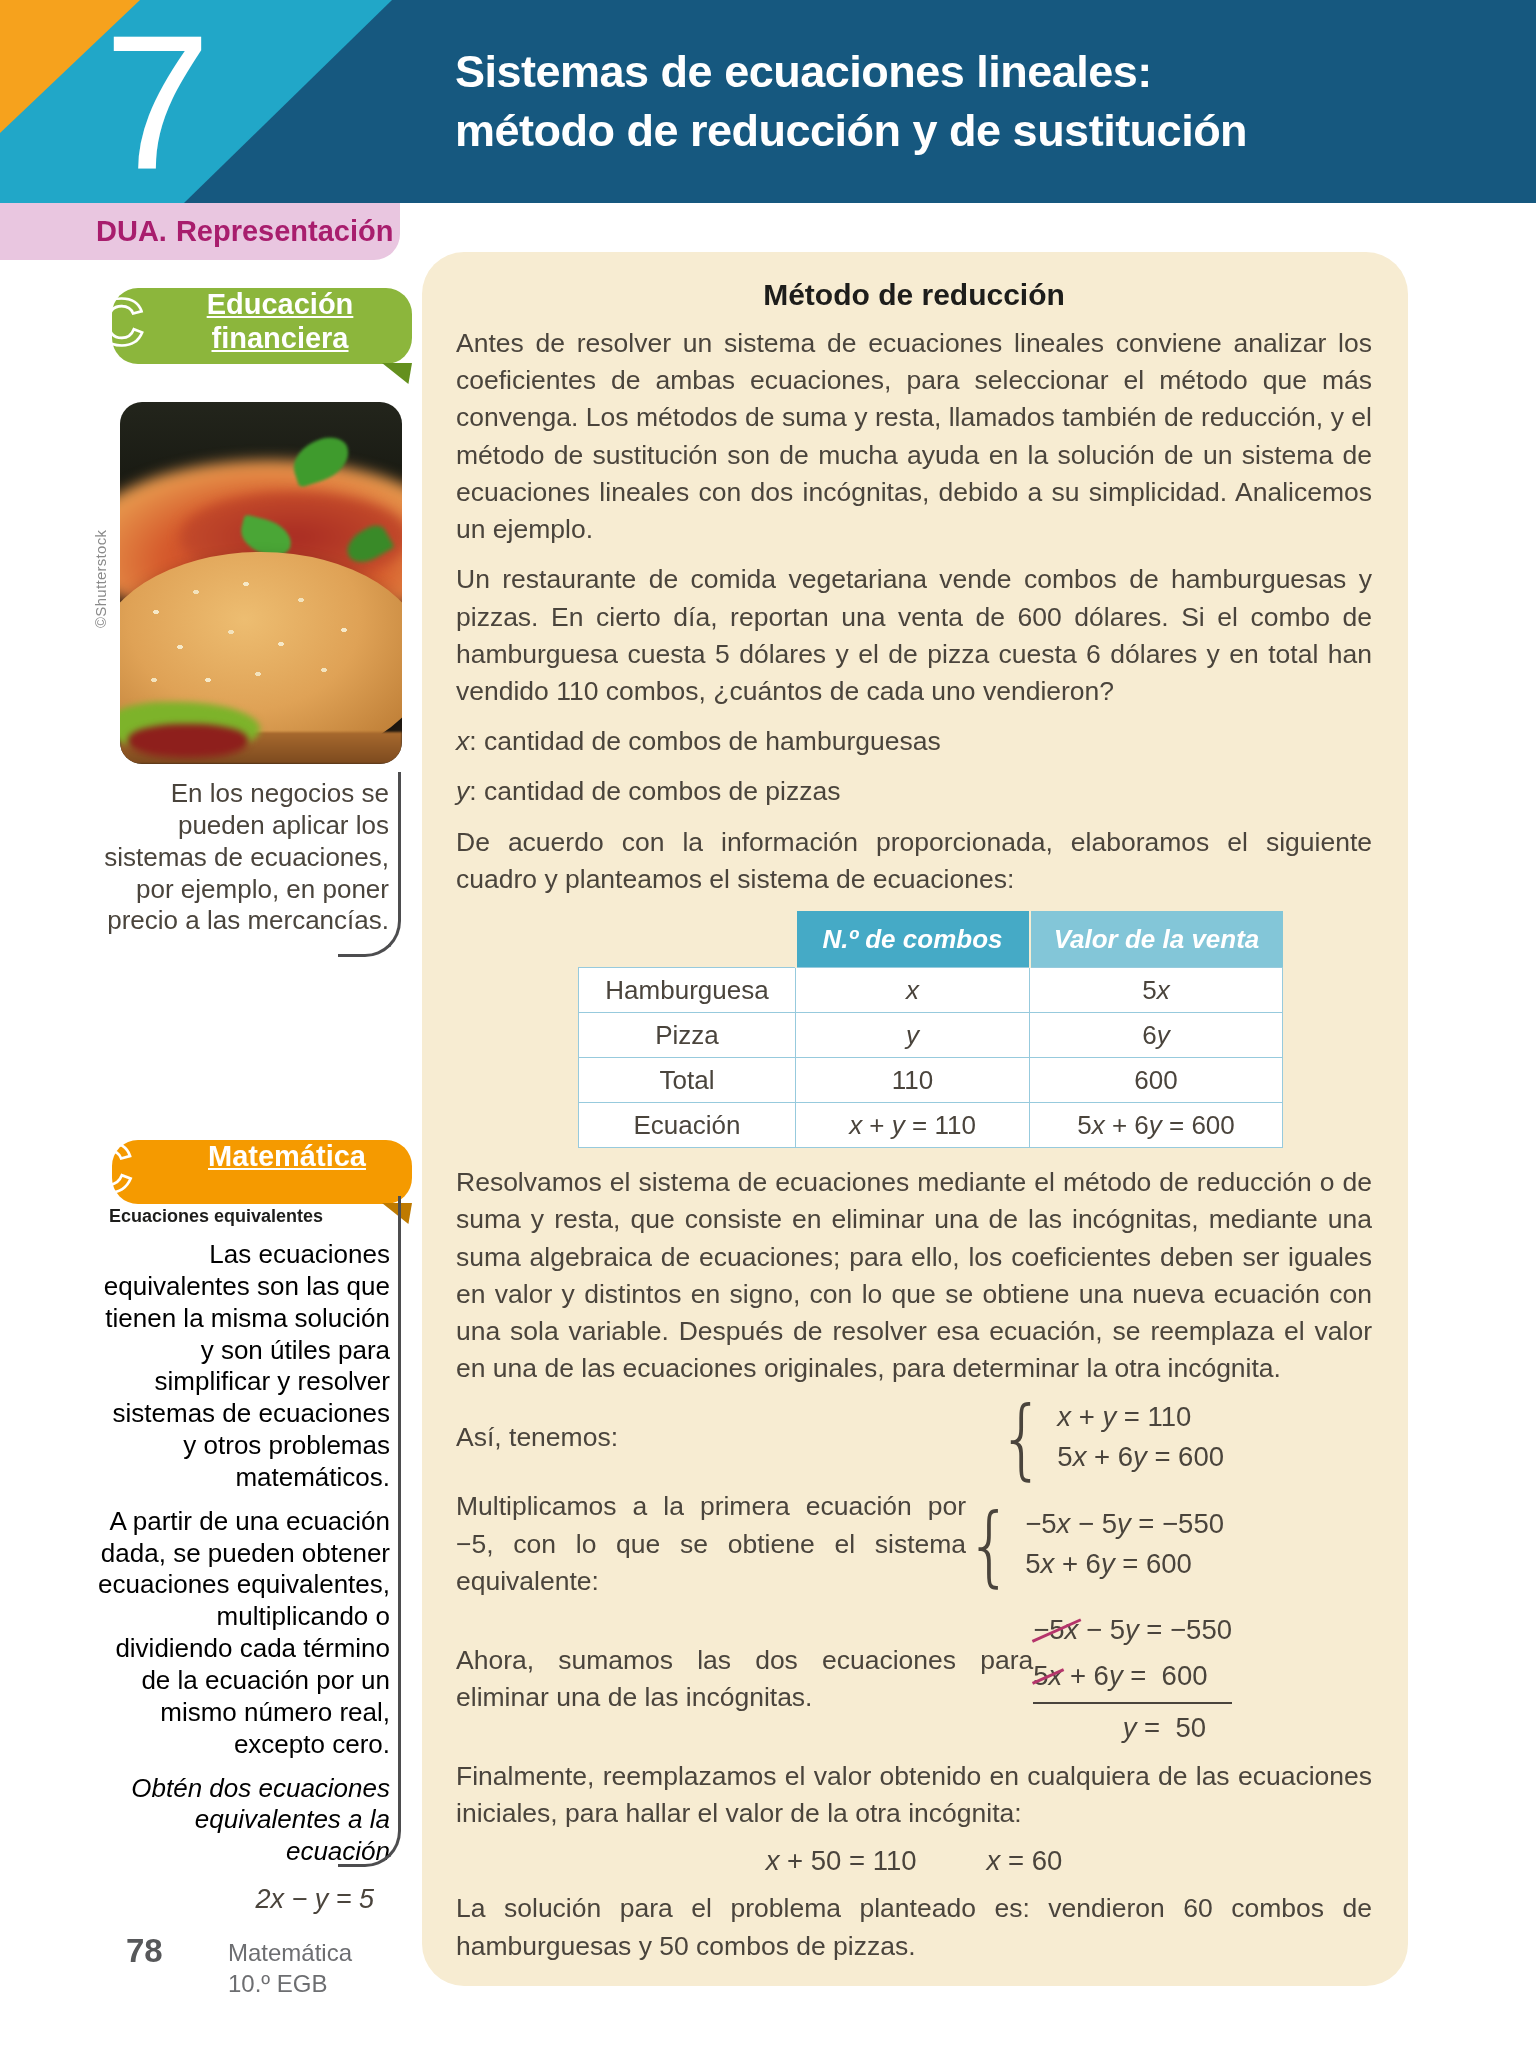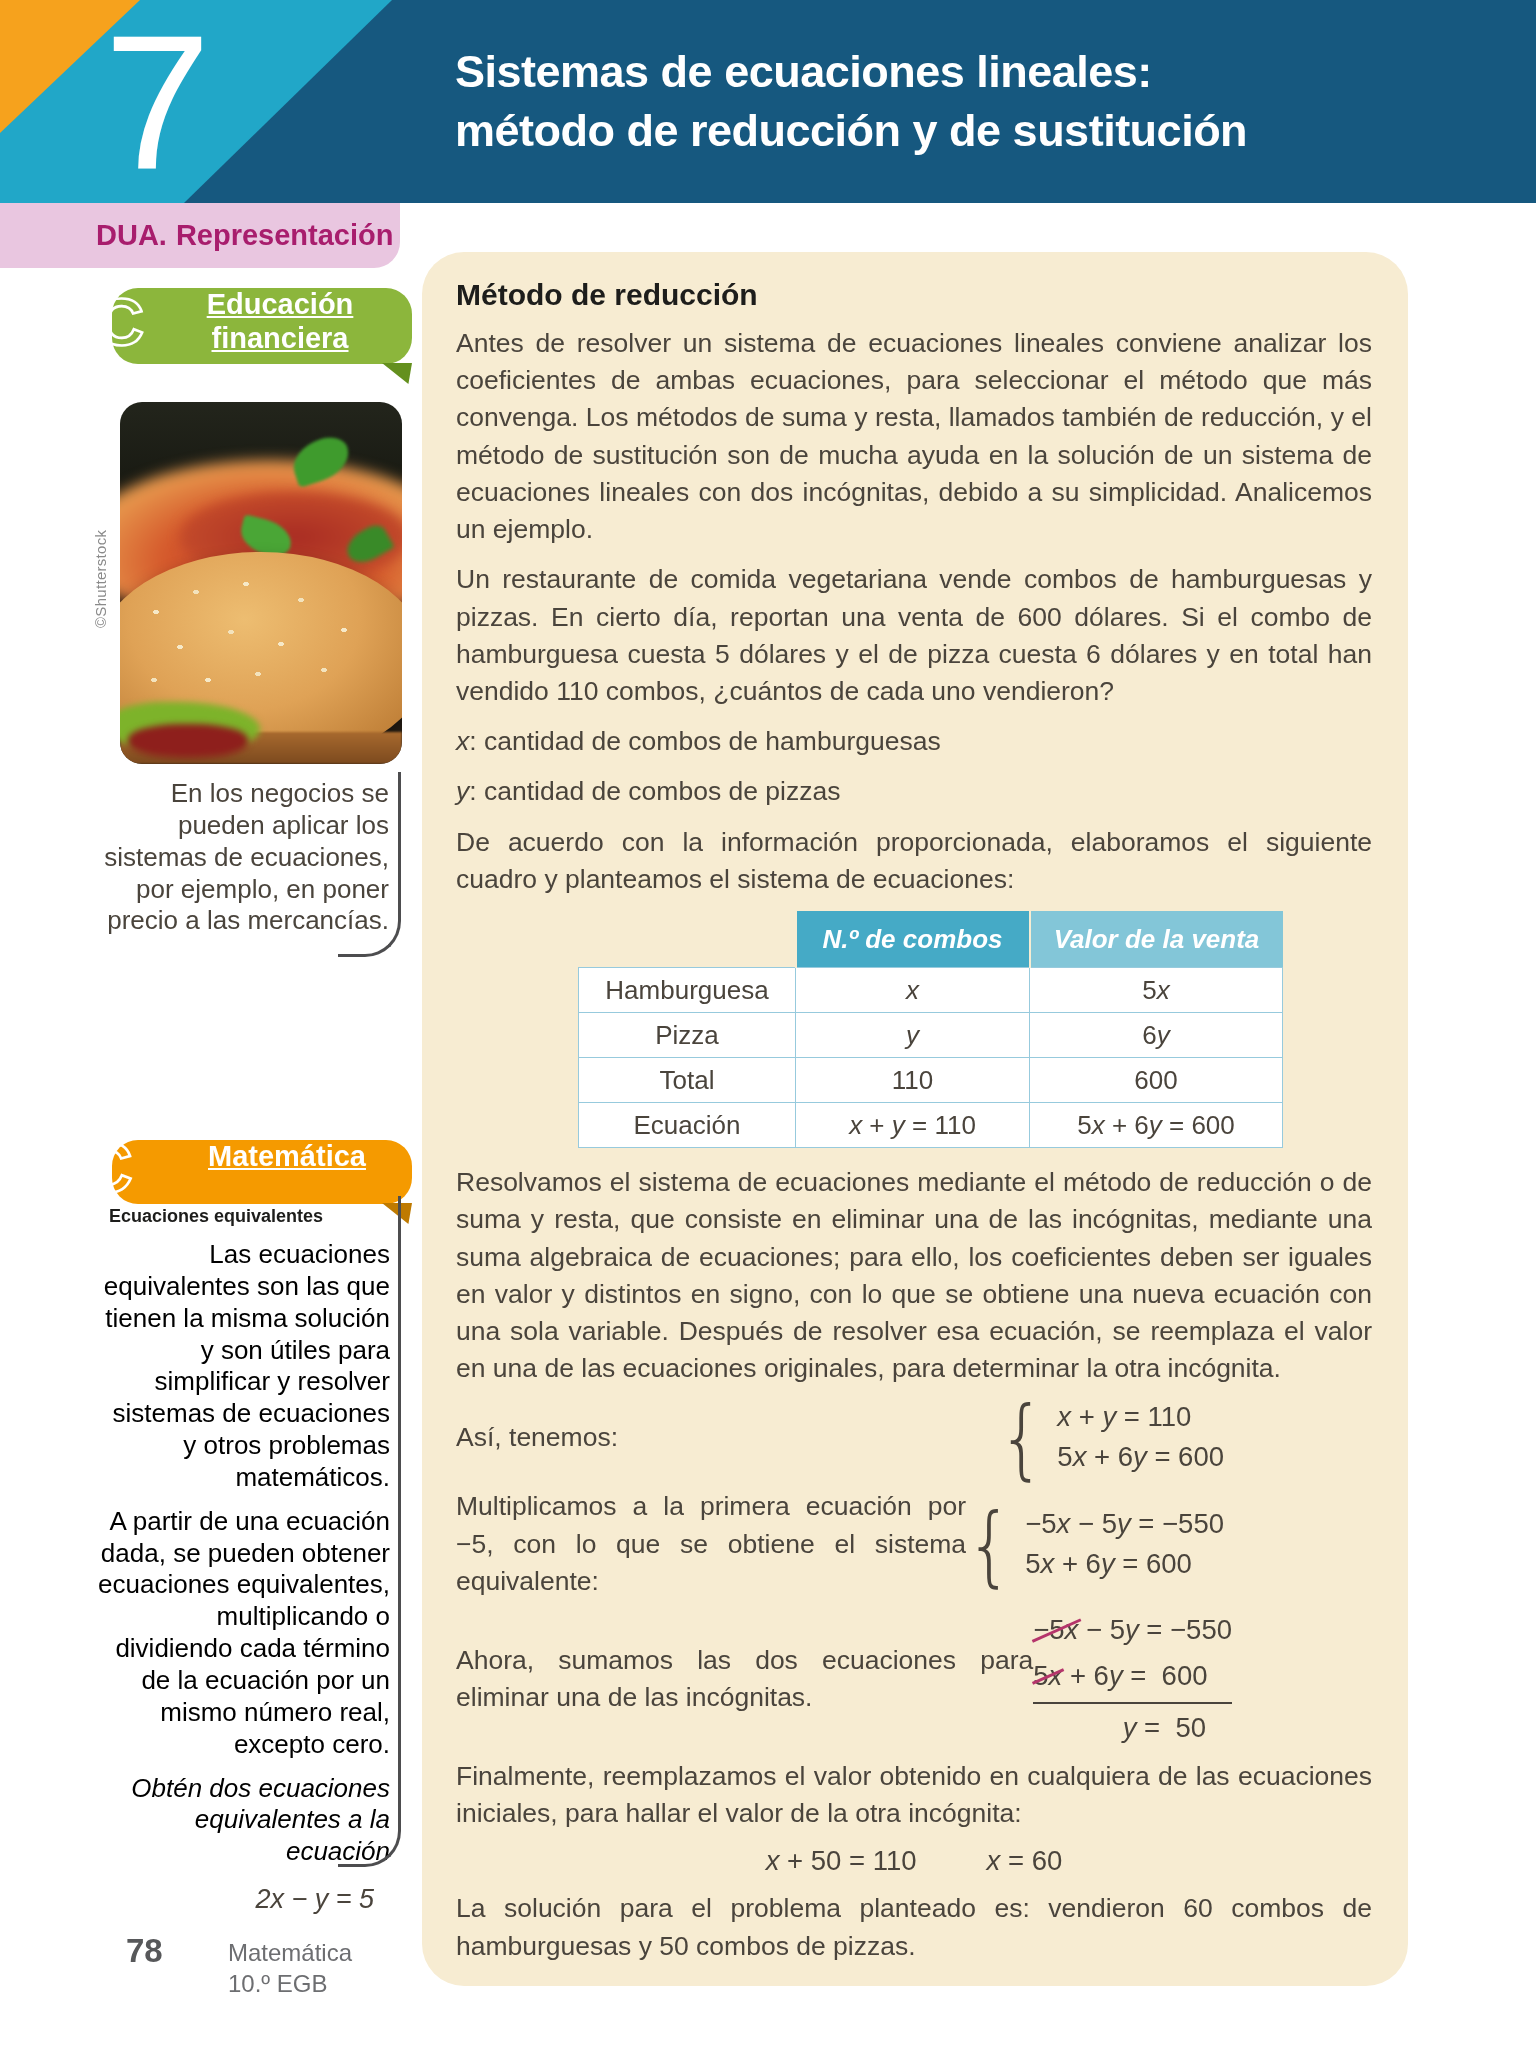--- a/index.html
+++ b/index.html
@@ -11,21 +11,21 @@
   .header-dark{position:absolute;left:0;top:0;width:1536px;height:203px;background:#16587F;
                clip-path:polygon(392px 0,1536px 0,1536px 203px,184px 203px);
                filter:drop-shadow(-5px 0 5px rgba(0,0,0,.35));}
   .header-orange{position:absolute;left:0;top:0;width:200px;height:200px;background:#F6A21D;
                clip-path:polygon(0 0,140px 0,0 133px);}
   .unit-number{position:absolute;left:104px;top:6px;font-size:192px;line-height:1;font-weight:400;color:#fff;}
   .header-title{position:absolute;left:455px;top:42px;color:#fff;font-weight:700;font-size:45px;
                 line-height:1.32;letter-spacing:-0.5px;}
 
   
-  .dua{position:absolute;left:0;top:203px;width:400px;height:65px;background:#E9C6E0;
+  .dua{position:absolute;left:0;top:203px;width:400px;height:57px;background:#E9C6E0;
        border-radius:0 0 26px 0;display:flex;align-items:center;padding-left:96px;box-sizing:border-box;}
   .dua .dua-label{color:#A81D6D;font-size:29px;font-weight:800;}
   .dua .dua-text{color:#A81D6D;font-size:29px;font-weight:700;margin-left:9px;}
 
   
   .badge{position:absolute;left:112px;width:300px;border-radius:26px;color:#fff;font-weight:700;
          display:flex;align-items:flex-start;justify-content:center;text-align:center;box-sizing:border-box;text-decoration:underline;}
   .badge-green{top:288px;height:76px;background:#8CB63C;font-size:29px;line-height:1.16;padding-left:36px;}
   .badge-orange{top:1140px;height:64px;background:#F59A00;font-size:29px;padding-left:50px;}
   .badge .logo{position:absolute;left:-34px;top:50%;transform:translateY(-50%);pointer-events:none;}
@@ -84,21 +84,21 @@
 
   .note{position:absolute;left:95px;top:1206px;width:303px;box-sizing:border-box;padding-right:8px;}
   .note h3{margin:0 0 12px 14px;font-size:18px;font-weight:700;color:#1D1D1B;text-align:left;}
   .note p{margin:4px 0 12px;font-size:26px;line-height:1.225;text-align:right;color:#000000;}
   .note .em{font-style:italic;}
   .note .eq{font-style:italic;text-align:right;padding-right:16px;font-size:27px;margin-top:16px;}
 
   
   .panel{position:absolute;left:422px;top:252px;width:986px;height:1734px;background:#F7ECD2;
          border-radius:42px;box-sizing:border-box;padding:26px 36px 0 34px;overflow:hidden;}
-  .panel h2{margin:0 0 13px;font-size:30px;font-weight:700;color:#1D1D1B;}
+  .panel h2{margin:0 0 13px;font-size:30px;font-weight:700;color:#1D1D1B;text-align:center;}
   .panel p{margin:0 0 13px;font-size:26.5px;line-height:1.405;color:#4A443C;}
   .jus{text-align:justify;}
   .soltag{font-weight:700;font-style:italic;}
   .vline i{font-style:italic;}
 
   
   .tblwrap{margin:6px 0 16px 122px;}
   table.combo{border-collapse:collapse;}
   table.combo th,table.combo td{font-weight:400;font-size:26px;text-align:center;padding:0;}
   table.combo th{height:56px;color:#fff;font-style:italic;font-weight:700;}

